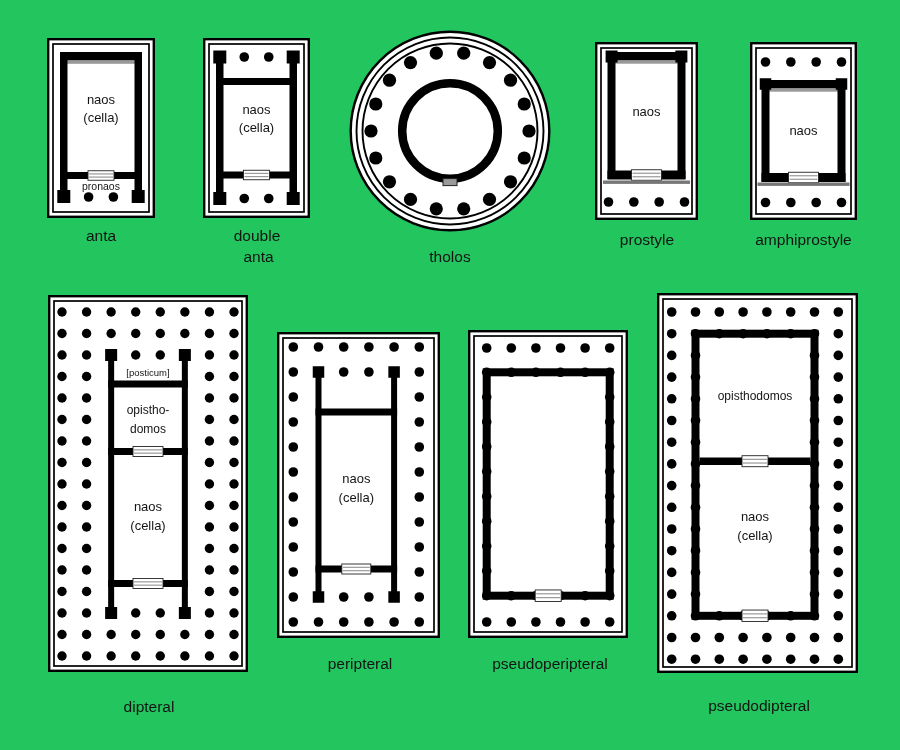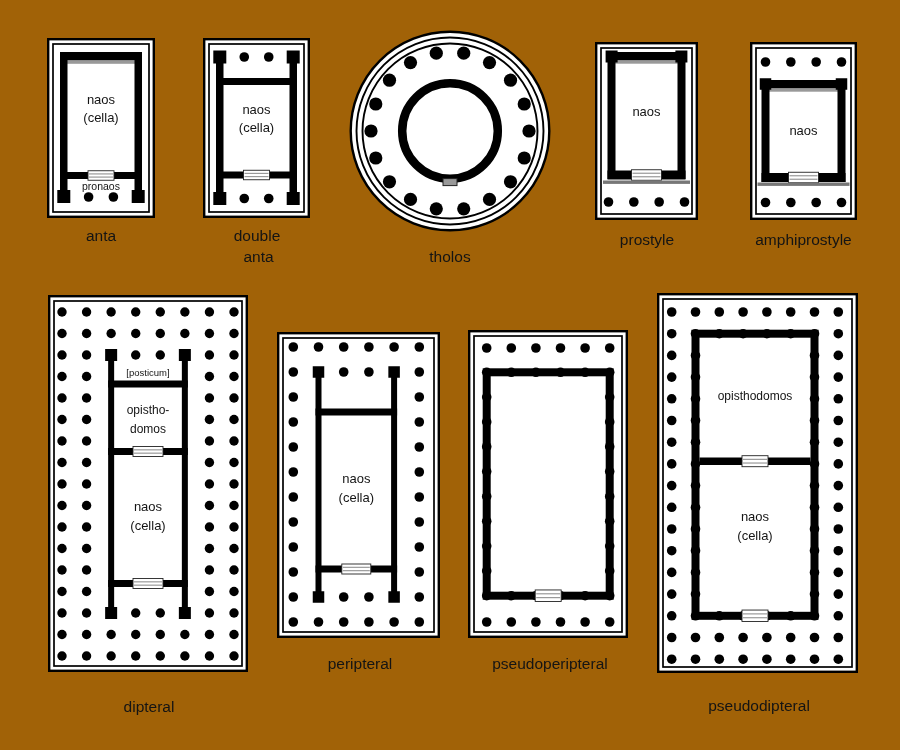--- a/index.html
+++ b/index.html
@@ -1,16 +1,16 @@
 <!DOCTYPE html>
 <html><head>
 <meta charset="utf-8">
 <style>
   html,body{margin:0;padding:0;background:#ffffff;}
-  .canvas{position:relative;width:900px;height:750px;background:#a16207;overflow:hidden;}
+  .canvas{position:relative;width:900px;height:750px;background:#22c55e;overflow:hidden;}
   svg{display:block;}
   text{font-family:"Liberation Sans","DejaVu Sans",sans-serif;fill:#141414;}
   .cap{font-size:15.5px;text-anchor:middle;}
   .lbl{font-size:13px;text-anchor:middle;}
   .lbl-md{font-size:12px;text-anchor:middle;}
   .lbl-sm{font-size:10.5px;text-anchor:middle;}
   .lbl-xs{font-size:9.5px;text-anchor:middle;}
 </style>
 </head>
 <body>

